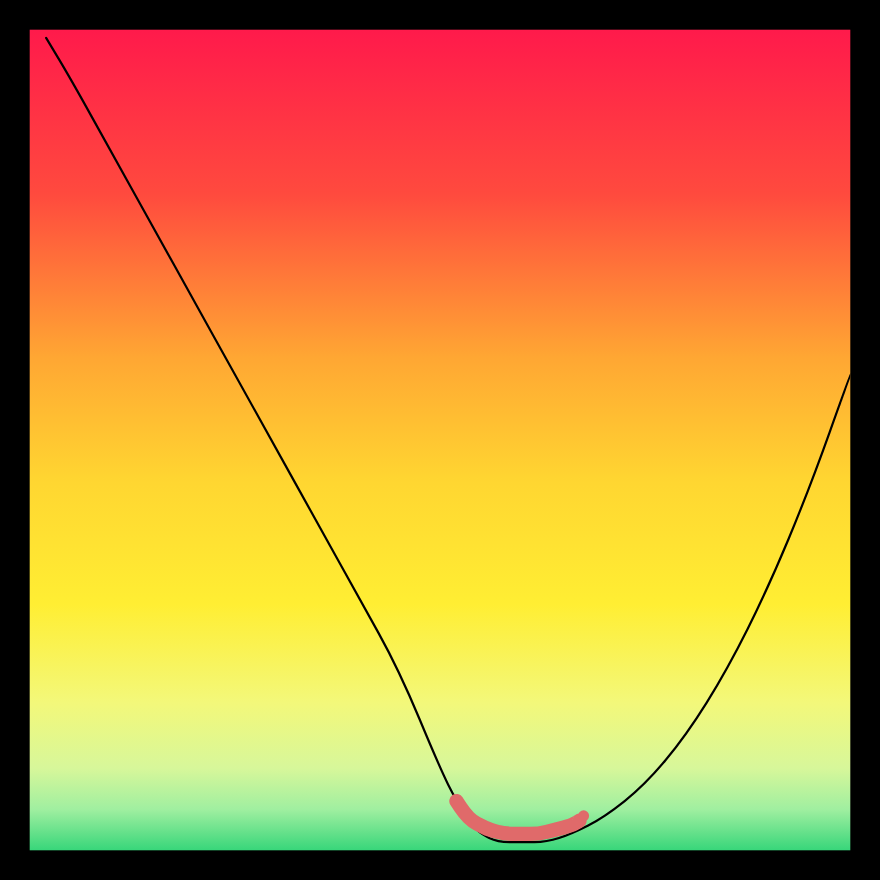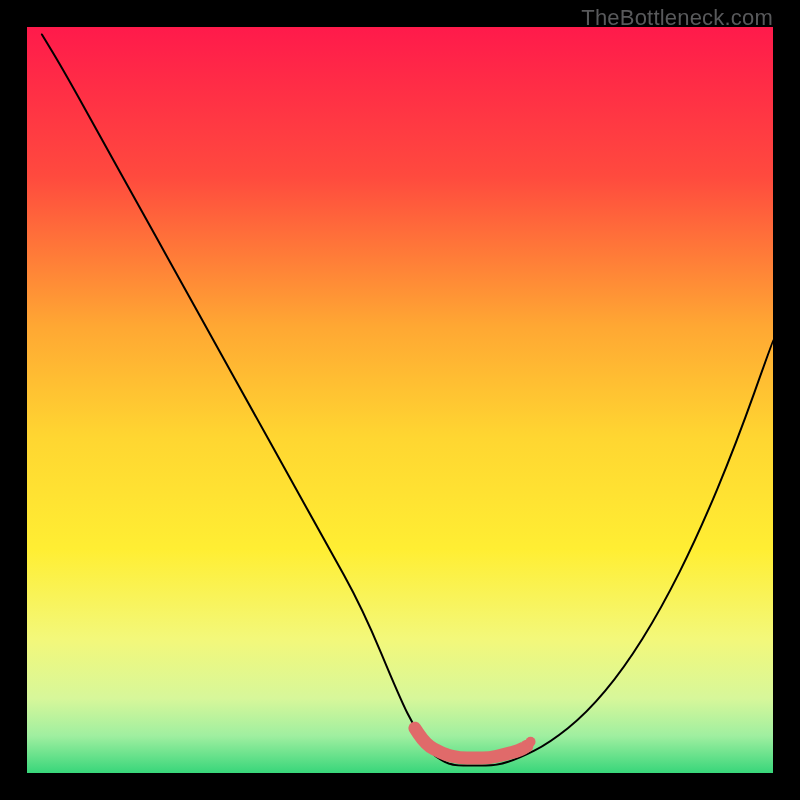--- a/index.html
+++ b/index.html
@@ -39,14 +39,13 @@
 <body>
 
 <div class="chart-frame">
   <div class="plot-area" id="plot-area" style="left: 27px; top: 27px; width: 746px; height: 746px; background: linear-gradient(rgb(255, 26, 75) 0%, rgb(255, 74, 62) 20%, rgb(255, 167, 51) 40%, rgb(255, 214, 49) 55%, rgb(255, 238, 51) 70%, rgb(243, 248, 122) 82%, rgb(215, 247, 154) 90%, rgb(160, 239, 160) 95%, rgb(56, 214, 122) 100%);">
       <svg class="curves" width="746" height="746">
         <path d="M 14.92 7.460000000000036 Q 14.92 7.460000000000036 26.110000000000003 26.110000000000014 Q 37.300000000000004 44.75999999999999 55.95 78.32999999999998 Q 74.60000000000001 111.89999999999998 93.25 145.46999999999997 Q 111.89999999999999 179.03999999999996 130.55 212.60999999999996 Q 149.20000000000002 246.17999999999995 167.85000000000002 279.75 Q 186.5 313.32000000000005 205.14999999999998 346.89 Q 223.79999999999998 380.46 242.45 414.03 Q 261.09999999999997 447.59999999999997 279.75 481.16999999999996 Q 298.40000000000003 514.74 317.05 548.31 Q 335.7 581.88 354.35 626.64 Q 373 671.4 380.46000000000004 686.3199999999999 Q 387.92 701.24 395.38 712.4300000000001 Q 402.84000000000003 723.62 406.57000000000005 727.35 Q 410.3 731.08 417.76 734.81 Q 425.21999999999997 738.54 436.40999999999997 738.54 Q 447.59999999999997 738.54 458.78999999999996 738.54 Q 469.98 738.54 481.17 734.81 Q 492.36 731.08 507.28 723.62 Q 522.1999999999999 716.16 540.8499999999999 701.24 Q 559.5 686.32 578.1500000000001 663.94 Q 596.8000000000001 641.56 615.45 611.72 Q 634.1 581.88 652.75 544.5799999999999 Q 671.4 507.28 690.05 462.52 Q 708.6999999999999 417.76 727.3499999999999 365.54 T 746 313.32000000000005" fill="none" stroke="#000" stroke-width="2" stroke-linecap="round"></path>
         <path d="M 387.92 701.24 Q 387.92 701.24 391.65 706.835 Q 395.38 712.43 399.11 716.16 Q 402.84000000000003 719.89 406.57000000000005 721.755 Q 410.3 723.62 414.03000000000003 725.485 Q 417.76000000000005 727.35 425.22 729.215 Q 432.67999999999995 731.08 440.14 731.08 Q 447.59999999999997 731.08 455.05999999999995 731.08 Q 462.52 731.08 469.98 729.215 Q 477.44 727.35 484.9 725.485 Q 492.36 723.62 496.09000000000003 721.3820000000001 T 499.82000000000005 719.144" fill="none" stroke="#e06a6a" stroke-width="13" stroke-linecap="round"></path>
         <circle cx="503.55" cy="714.668" r="5" fill="#e06a6a"></circle>
       </svg>
     </div>
-  <div class="watermark" id="watermark" style="right: 27px; top: 5px;">TheBottleneck.com</div>
 </div>
 
 </body></html>

